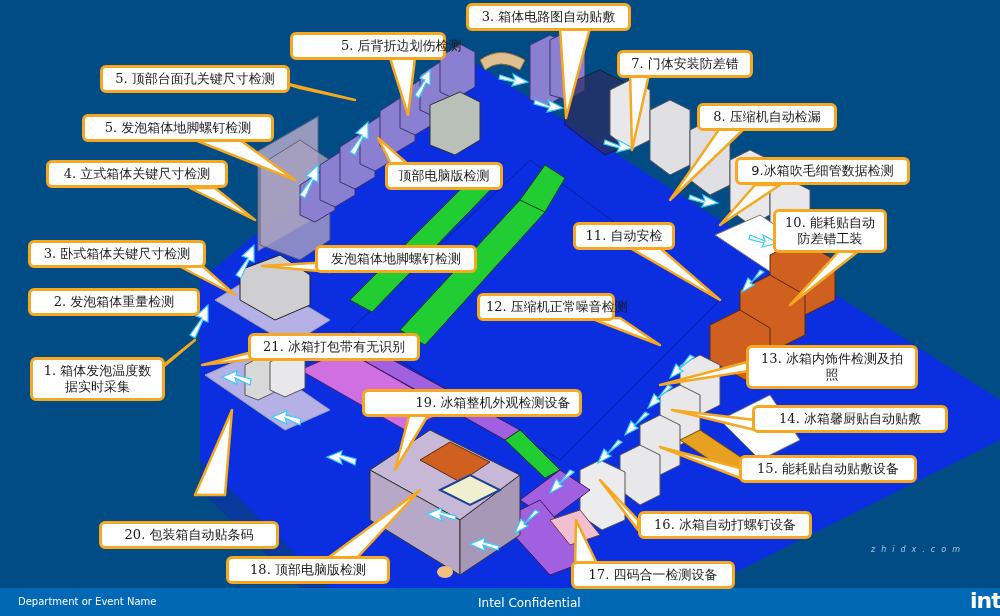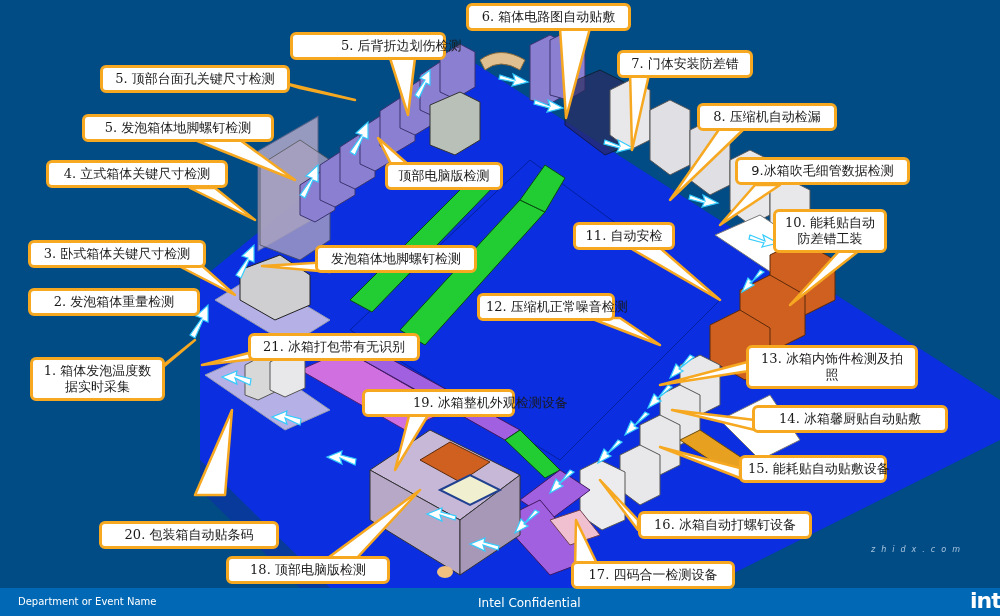--- a/index.html
+++ b/index.html
@@ -185,41 +185,41 @@
     <polygon points="410,412 430,412 395,470"></polygon>
     <polygon points="755,420 755,430 672,410"></polygon>
     <polygon points="740,468 740,478 660,447"></polygon>
     <polygon points="195,495 225,495 232,410"></polygon>
     <polygon points="638,520 638,530 600,480"></polygon>
     <polygon points="325,560 355,560 420,490"></polygon>
     <polygon points="575,570 600,570 576,520"></polygon>
   </g>
 </svg>
 
-<div class="callout" style="left:466px;top:3px;width:165px;">6. 箱体电路图自动贴敷</div>
+<div class="callout" style="left:466px;top:3px;width:165px;">3. 箱体电路图自动贴敷</div>
 <div class="callout" style="left:290px;top:32px;width:156px;padding-left:48px;">5. 后背折边划伤检测</div>
 <div class="callout" style="left:100px;top:65px;width:190px;">5. 顶部台面孔关键尺寸检测</div>
 <div class="callout" style="left:617px;top:50px;width:136px;">7. 门体安装防差错</div>
 <div class="callout" style="left:82px;top:114px;width:192px;">5. 发泡箱体地脚螺钉检测</div>
 <div class="callout" style="left:697px;top:103px;width:140px;">8. 压缩机自动检漏</div>
 <div class="callout" style="left:46px;top:160px;width:182px;">4. 立式箱体关键尺寸检测</div>
 <div class="callout" style="left:385px;top:162px;width:118px;">顶部电脑版检测</div>
 <div class="callout sans" style="left:735px;top:157px;width:175px;">9.冰箱吹毛细管数据检测</div>
 <div class="callout wrap" style="left:773px;top:209px;width:114px;">10. 能耗贴自动防差错工装</div>
 <div class="callout" style="left:573px;top:222px;width:102px;">11. 自动安检</div>
 <div class="callout" style="left:28px;top:240px;width:178px;">3. 卧式箱体关键尺寸检测</div>
 <div class="callout" style="left:315px;top:245px;width:162px;">发泡箱体地脚螺钉检测</div>
 <div class="callout" style="left:28px;top:288px;width:172px;">2. 发泡箱体重量检测</div>
 <div class="callout" style="left:477px;top:293px;width:138px;">12. 压缩机正常噪音检测</div>
 <div class="callout" style="left:248px;top:333px;width:172px;">21.  冰箱打包带有无识别</div>
 <div class="callout wrap" style="left:30px;top:357px;width:135px;">1. 箱体发泡温度数据实时采集</div>
 <div class="callout wrap" style="left:746px;top:345px;width:172px;">13. 冰箱内饰件检测及拍照</div>
-<div class="callout" style="left:362px;top:389px;width:153px;padding-left:48px;">19. 冰箱整机外观检测设备</div>
+<div class="callout" style="left:362px;top:389px;width:220px;padding-left:48px;">19. 冰箱整机外观检测设备</div>
 <div class="callout" style="left:752px;top:405px;width:196px;">14. 冰箱馨厨贴自动贴敷</div>
-<div class="callout" style="left:739px;top:455px;width:148px;">15. 能耗贴自动贴敷设备</div>
+<div class="callout" style="left:739px;top:455px;width:178px;">15. 能耗贴自动贴敷设备</div>
 <div class="callout" style="left:99px;top:521px;width:180px;">20. 包装箱自动贴条码</div>
 <div class="callout" style="left:638px;top:511px;width:174px;">16. 冰箱自动打螺钉设备</div>
 <div class="callout" style="left:226px;top:556px;width:164px;">18. 顶部电脑版检测</div>
 <div class="callout" style="left:571px;top:561px;width:164px;">17. 四码合一检测设备</div>
 
 <div class="footer"></div>
 <div class="footer-left">Department or Event Name</div>
 <div class="footer-mid">Intel Confidential</div>
 <div class="intel-logo">intel</div>
 

